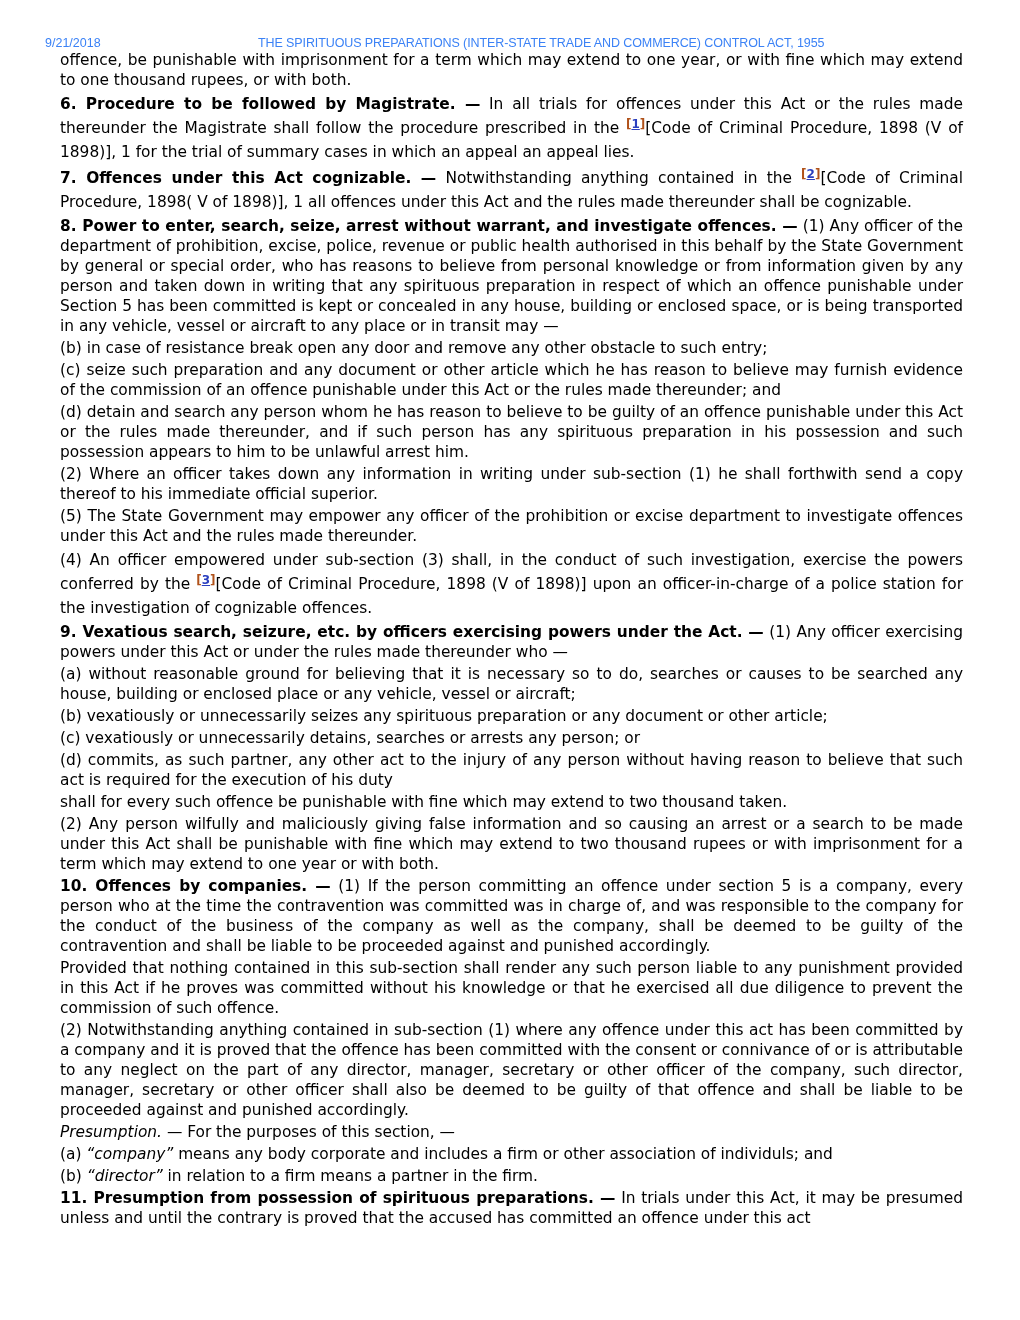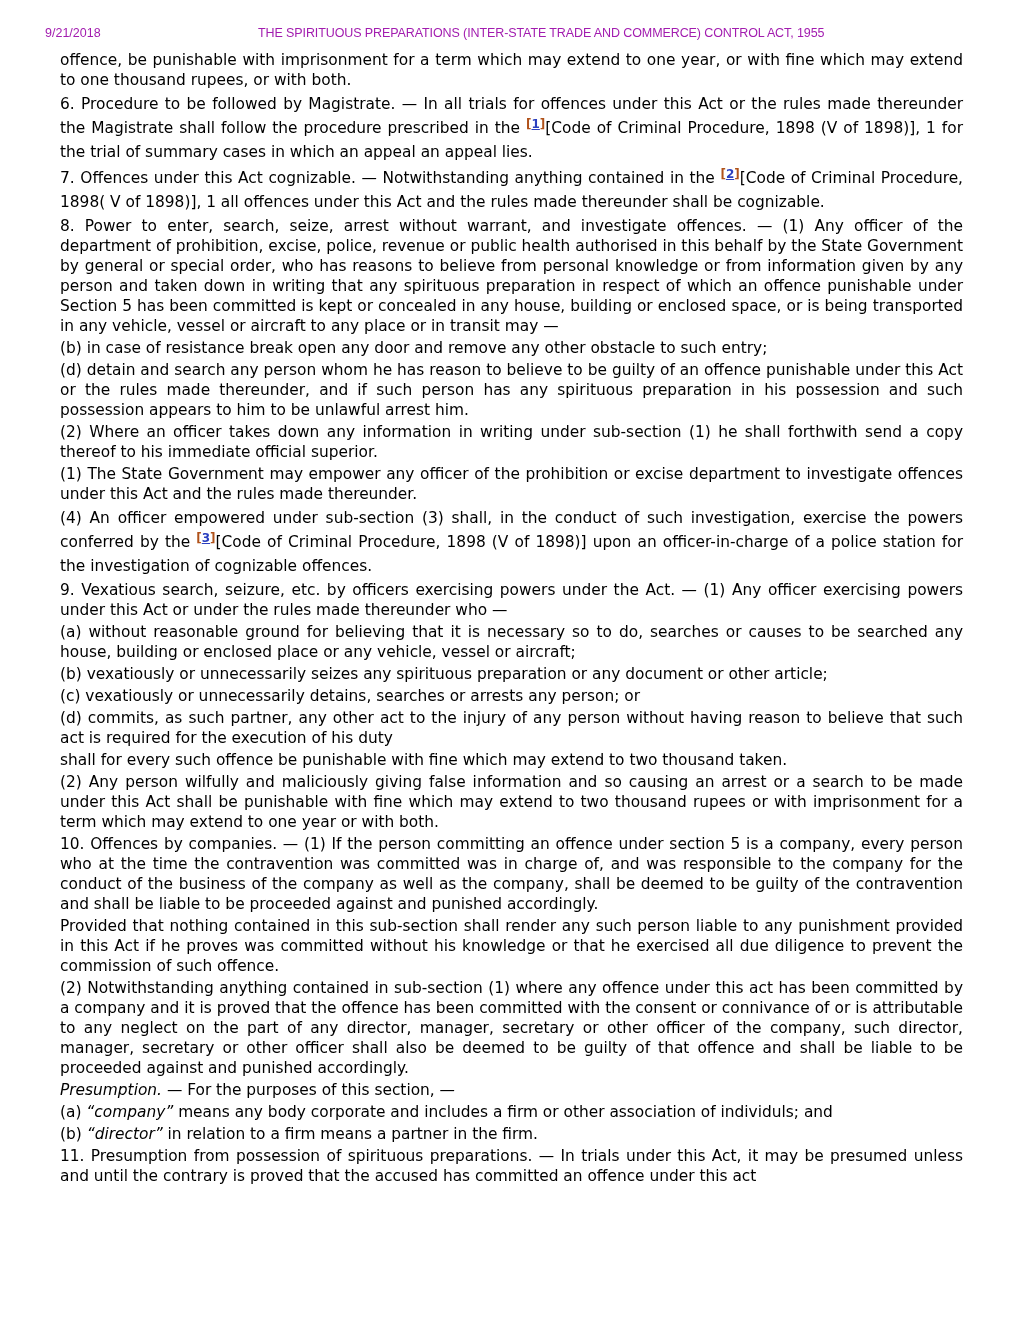--- a/index.html
+++ b/index.html
@@ -1,25 +1,25 @@
 <!DOCTYPE html>
 <html><head>
 <meta charset="utf-8">
 <style>
   html, body { margin: 0; padding: 0; background: #ffffff; }
   body { width: 1020px; height: 1320px; position: relative; overflow: hidden; }
-  .hdr { position: absolute; top: 26px; left: 0; width: 1020px; height: 16px;
-         font-family: "Liberation Sans", sans-serif; font-size: 12.5px; color: #a21caf; }
+  .hdr { position: absolute; top: 36px; left: 0; width: 1020px; height: 16px;
+         font-family: "Liberation Sans", sans-serif; font-size: 12.5px; color: #3b82f6; }
   .hdr .date { position: absolute; left: 45px; top: 0; }
   .hdr .title { position: absolute; left: 258px; top: 0; white-space: nowrap; letter-spacing: -0.1px; }
   .doc { position: absolute; top: 48px; left: 58px; width: 907px;
          font-family: "DejaVu Sans", sans-serif; font-size: 15.4px; line-height: 20px;
          color: #000; text-align: justify; }
   .doc p { margin: 2px; }
-  .doc b { font-weight: normal; }
+  .doc b { font-weight: bold; }
   .fn { font-size: 12px; font-weight: bold; color: #b0521a; vertical-align: 5px; line-height: 0; }
   .fn .num { color: #2b3fbf; text-decoration: underline; }
   .tall { line-height: 24px; }
 </style>
 </head>
 <body>
 
 <div class="hdr">
   <span class="date">9/21/2018</span>
   <span class="title">THE SPIRITUOUS PREPARATIONS (INTER-STATE TRADE AND COMMERCE) CONTROL ACT, 1955</span>
@@ -27,23 +27,24 @@
 
 <div class="doc">
   <p>offence, be punishable with imprisonment for a term which may extend to one year, or with fine which may extend to one thousand rupees, or with both.</p>
 
   <p class="tall"><b>6. Procedure to be followed by Magistrate. —</b><span> In all trials for offences under this Act or the rules made thereunder the Magistrate shall follow the procedure prescribed in the </span><span class="fn">[<span class="num">1</span>]</span><span>[Code of Criminal Procedure, 1898 (V of 1898)], 1 for the trial of summary cases in which an appeal an appeal lies.</span></p>
 
   <p class="tall"><b>7. Offences under this Act cognizable. —</b><span>  Notwithstanding anything contained in the </span><span class="fn">[<span class="num">2</span>]</span><span>[Code of Criminal Procedure, 1898( V of 1898)], 1 all offences under this Act and the rules made thereunder shall be cognizable.</span></p>
 
   <p><b>8. Power to enter, search, seize, arrest without warrant, and  investigate offences. —</b><span>  (1) Any officer of the department of prohibition, excise, police, revenue or public health authorised in this behalf by the State Government by general or special order, who has reasons to believe from personal knowledge or from information given by any person and taken down in writing that any spirituous preparation in respect of which an offence punishable under Section 5 has been committed is kept or concealed in any house, building or enclosed space, or is being transported in any vehicle, vessel or aircraft to any place or in transit may —</span></p>
   <p>(b) in case of resistance break open any door and remove any other obstacle to such entry;</p>
+  <p>(c) seize such preparation and any document or other article which he has reason to believe may furnish evidence of the commission of an offence punishable under this Act or the rules made thereunder; and</p>
   <p>(d) detain and search any person whom he has reason to believe to be guilty of an offence punishable under this Act or the rules made thereunder, and if such person has any spirituous preparation in his possession and such possession appears to him to be unlawful arrest him.</p>
   <p>(2) Where an officer takes down any information in writing under sub-section (1) he shall forthwith send a copy thereof to his immediate official superior.</p>
-  <p>(1) The State Government may empower any officer of the prohibition or excise department to investigate offences under this Act and the rules made thereunder.</p>
+  <p>(5) The State Government may empower any officer of the prohibition or excise department to investigate offences under this Act and the rules made thereunder.</p>
   <p class="tall"><span>(4) An officer empowered under sub-section (3) shall, in the conduct of such investigation, exercise the powers conferred by the </span><span class="fn">[<span class="num">3</span>]</span><span>[Code of Criminal Procedure, 1898 (V of 1898)] upon an officer-in-charge of a police station for the investigation of cognizable offences.</span></p>
 
   <p><b>9. Vexatious search, seizure, etc. by officers exercising powers under the Act. —</b><span>  (1) Any officer exercising powers under this Act or under the rules made thereunder who —</span></p>
   <p>(a) without reasonable ground for believing that it is necessary so to do, searches or causes to be searched any house, building or enclosed place or any vehicle, vessel or aircraft;</p>
   <p>(b) vexatiously or unnecessarily seizes any spirituous preparation or any document or other article;</p>
   <p>(c) vexatiously or unnecessarily detains, searches or arrests any person; or</p>
   <p>(d) commits, as such partner, any other act to the injury of any person without having reason to believe that such act is required for the execution of his duty</p>
   <p>shall for every such offence be punishable with fine which may extend to two thousand taken.</p>
   <p>(2) Any person wilfully and maliciously giving false information and so causing an arrest or a search to be made under this Act shall be punishable with fine which may extend to two thousand rupees or with imprisonment for a term which may extend to one year or with both.</p>
 

